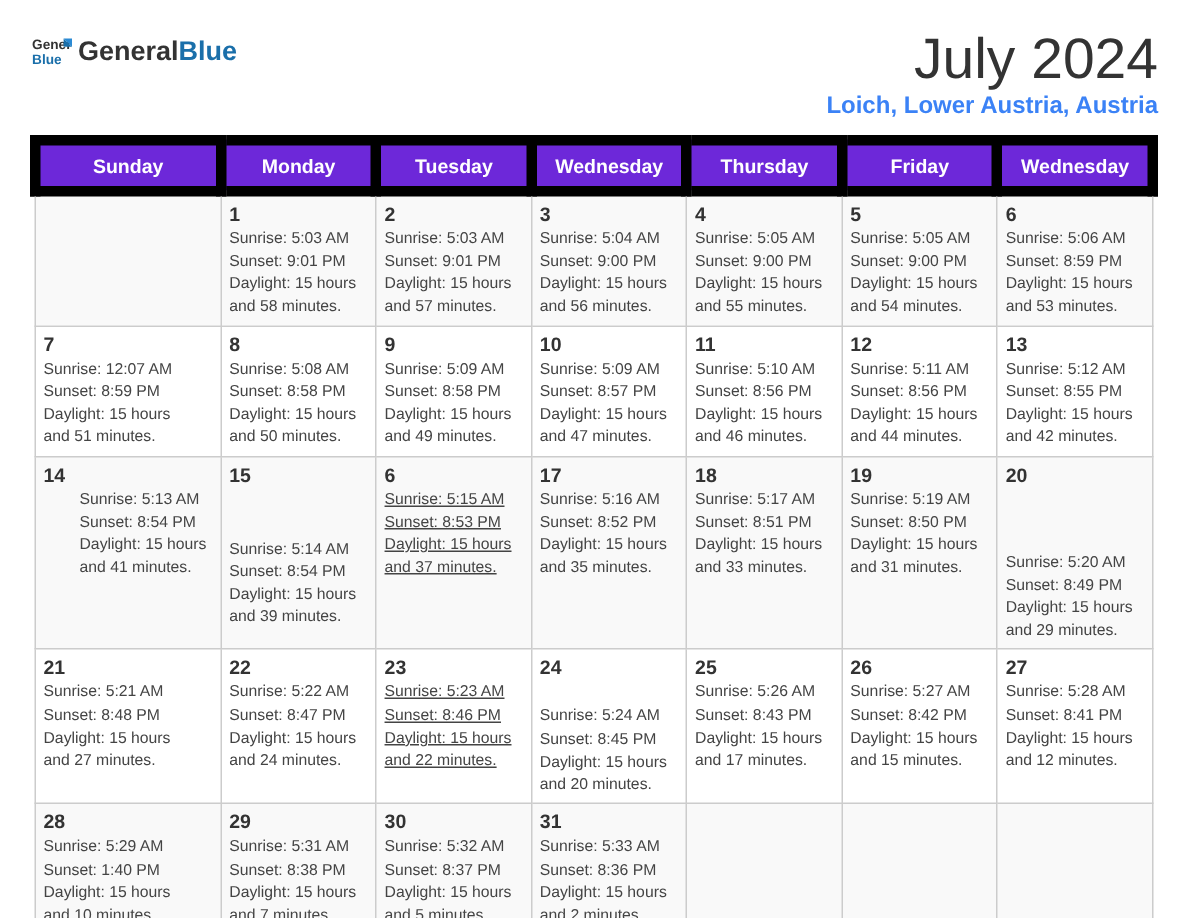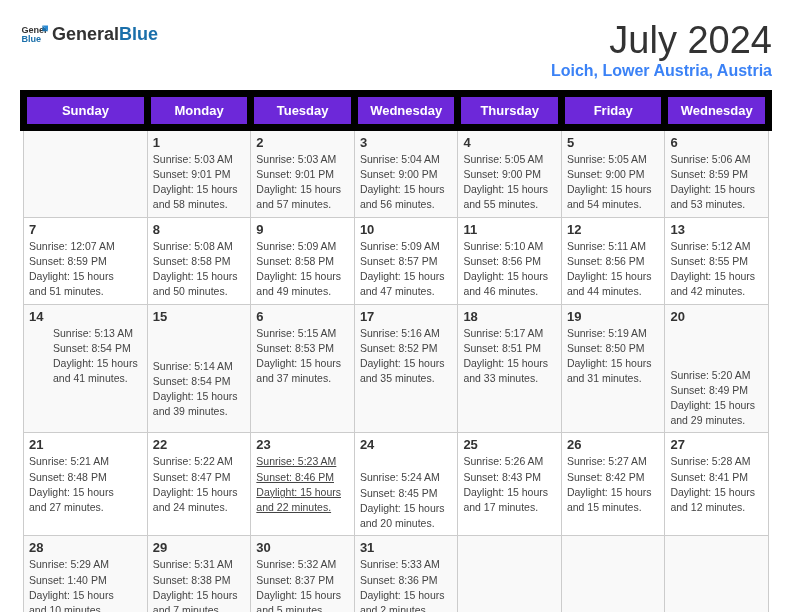--- a/index.html
+++ b/index.html
@@ -232,21 +232,21 @@
         </td>
         <td>
           <span class="day-number">15</span>
           <div class="day-info" style="white-space: pre-line; margin-top: 35px;">Sunrise: 5:14 AM
 Sunset: 8:54 PM
 Daylight: 15 hours
 and 39 minutes.</div>
         </td>
         <td>
           <span class="day-number">6</span>
-          <div class="day-info" style="white-space: pre-line;">Sunrise: 5:15 AM
+          <div class="day-info" style="white-space: pre-line; text-decoration: underline;">Sunrise: 5:15 AM
 Sunset: 8:53 PM
 Daylight: 15 hours
 and 37 minutes.</div>
         </td>
         <td>
           <span class="day-number">17</span>
           <div class="day-info" style="white-space: pre-line;">Sunrise: 5:16 AM
 Sunset: 8:52 PM
 Daylight: 15 hours
 and 35 minutes.</div>

